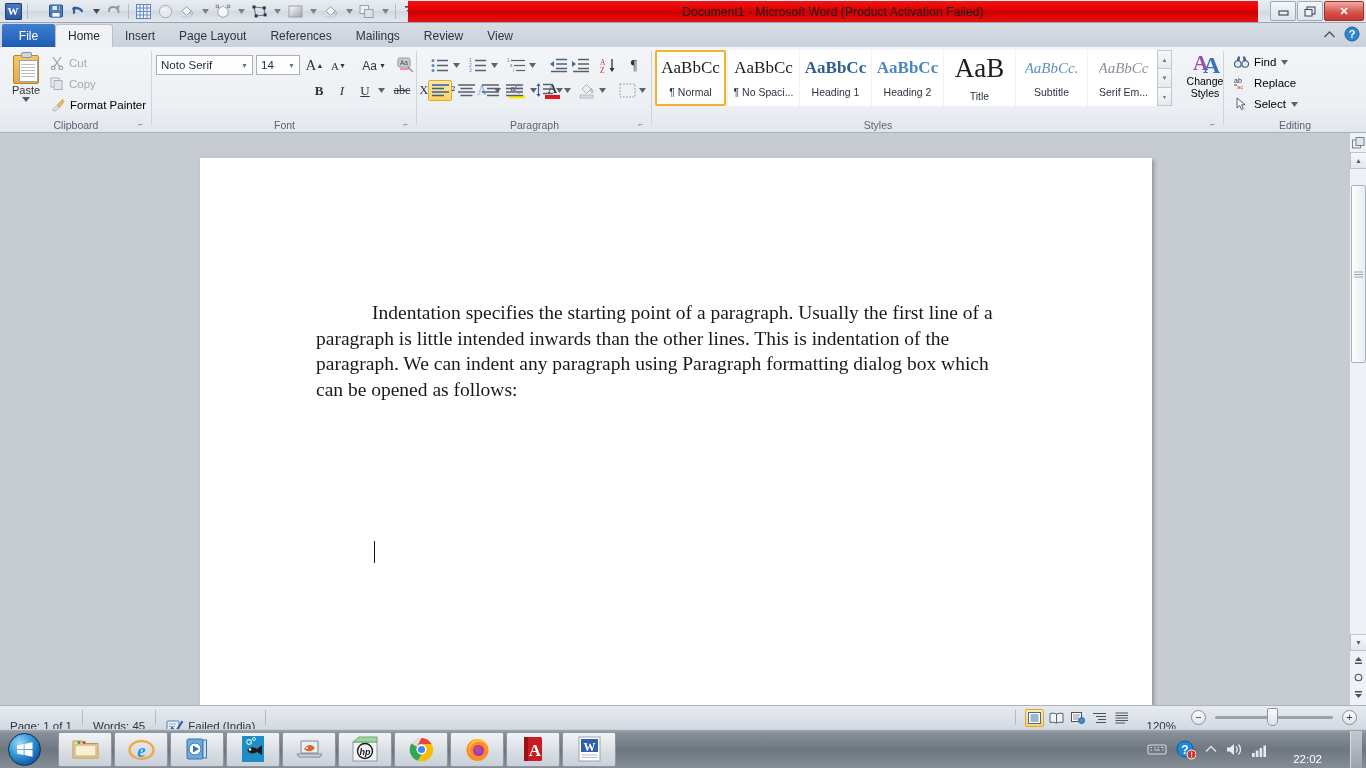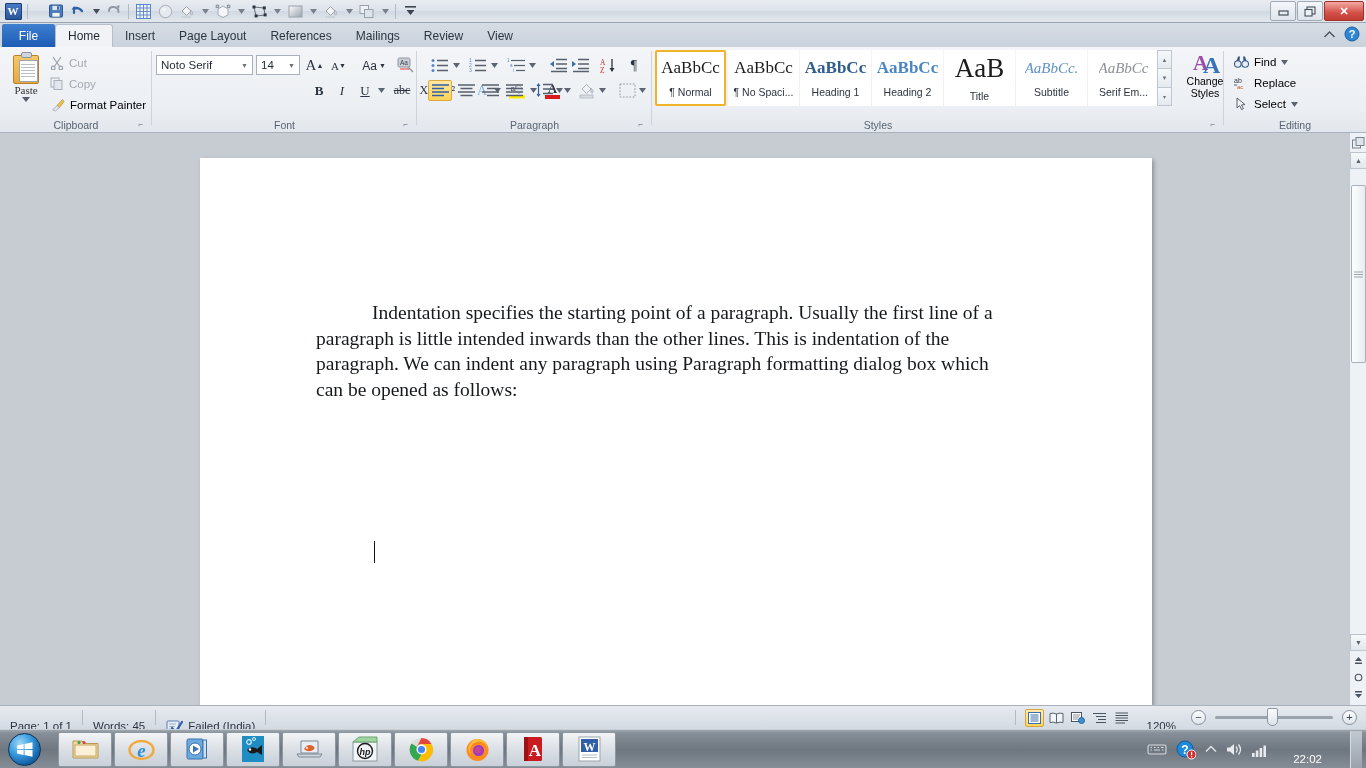--- a/index.html
+++ b/index.html
@@ -83,21 +83,21 @@
   .group-div { position: absolute; top: 4px; width: 1px; height: 74px; background: #cdd4dc; }
   .dlg {
     position: absolute; bottom: 3px; font-size: 8px; color: #7c8593;
     width: 11px; height: 11px; line-height: 11px; text-align: center;
   }
 
   
   .paste-btn {
     position: absolute; left: 6px; top: 3px; width: 40px; height: 62px;
     display: flex; flex-direction: column; align-items: center; justify-content: flex-start;
-    font-size: 11px; color: #333; font-family: Liberation Serif, serif;
+    font-size: 11px; color: #333;
   }
   .clipboard-glyph { width: 28px; height: 32px; position: relative; margin-top:2px;}
   .cb-body { position:absolute; left:1px; top:3px; width:26px; height:29px;
      background: linear-gradient(to bottom,#f6c867,#e8a93c); border:1px solid #b9822a; border-radius:2px;}
   .cb-paper { position:absolute; left:7px; top:8px; width:19px; height:22px; background:#fff; border:1px solid #9aa3ae;}
   .cb-clip { position:absolute; left:9px; top:0px; width:11px; height:6px; background:#cfd6de; border:1px solid #8b949f; border-radius:2px;}
   .cb-lines { position:absolute; left:9px; top:12px; width:14px; }
   .cb-lines i { display:block; height:1px; background:#b7bec7; margin-bottom:2px;}
   .menu-item {
     position: absolute; display: flex; align-items: center; gap: 5px;
@@ -325,20 +325,21 @@
       </div>
       <div class="sep"></div>
       <div class="qat-btn">
         <svg width="13" height="12" viewBox="0 0 13 12">
             <rect x="1" y="1" width="11" height="1.6" fill="#3b4450"></rect>
             <path d="M2.5 5 L10.5 5 L6.5 10 Z" fill="#3b4450"></path>
           </svg>
       </div>
     </div>
 
+    <div class="title-red">Document1  -  Microsoft Word (Product Activation Failed)</div>
 
     <div class="wincontrols">
       <div class="wc">
         <svg width="11" height="9" viewBox="0 0 11 9">
             <rect x="1" y="4" width="9" height="4" fill="none" stroke="#46505c" stroke-width="1.2"></rect>
           </svg>
       </div>
       <div class="wc">
         <svg width="12" height="11" viewBox="0 0 12 11">
             <rect x="3" y="1" width="8" height="7" fill="none" stroke="#46505c" stroke-width="1.1"></rect>

